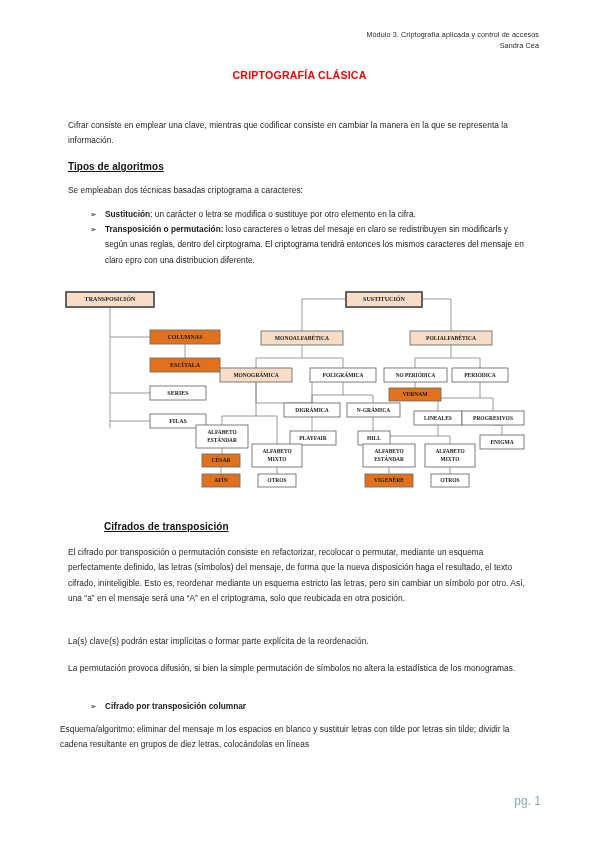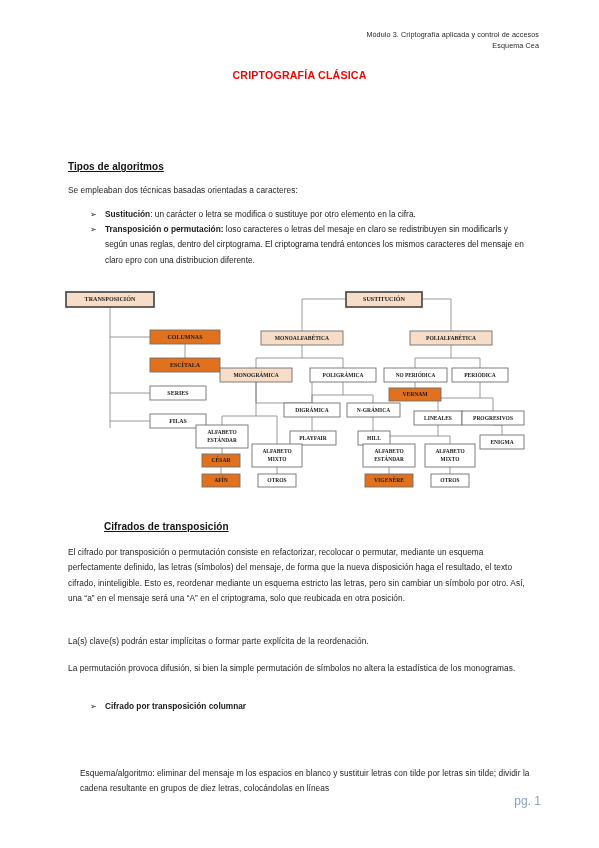--- a/index.html
+++ b/index.html
@@ -95,29 +95,30 @@
   .nbox.root rect{stroke:#4a4a4a;stroke-width:1.7;}
   .edge{stroke:#808080;stroke-width:.8;fill:none;}
 </style>
 </head>
 <body>
 
 <div class="page">
 
   <div class="doc-header">
     <div>Módulo 3. Criptografía aplicada y control de accesos</div>
-    <div>Esquema Cea</div>
+    <div>Sandra Cea</div>
   </div>
 
   <div class="doc-title">CRIPTOGRAFÍA CLÁSICA</div>
 
 
+  <div class="tx" style="left:68px;top:118px;width:464px;">Cifrar consiste en emplear una clave, mientras que codificar consiste en cambiar la manera en la que se representa la información.</div>
 
   <div class="hd" style="left:68px;top:161px;">Tipos de algoritmos</div>
-  <div class="tx" style="left:68px;top:183px;width:464px;">Se empleaban dos técnicas basadas orientadas a caracteres:</div>
+  <div class="tx" style="left:68px;top:183px;width:464px;">Se empleaban dos técnicas basadas criptograma a caracteres:</div>
 
   <div class="bullet-row" style="left:90px;top:207px;width:442px;">
     <span class="arrow">➢</span>
     <span class="btext"><b>Sustitución</b><span>: un carácter o letra se modifica o sustituye por otro elemento en la cifra.</span></span>
   </div>
 
   <div class="bullet-row" style="left:90px;top:222px;width:442px;">
     <span class="arrow">➢</span>
     <span class="btext"><b>Transposición o permutación:</b><span> loso caracteres o letras del mesaje en claro se redistribuyen sin modificarls y según unas reglas, dentro del cirptograma. El criptograma tendrá entonces los mismos caracteres del mensaje en claro epro con una distribucion diferente.</span></span>
   </div>
@@ -285,17 +286,17 @@
   <div class="hd" style="left:68px;top:521px;margin-left:36px;">Cifrados de transposición</div>
   <div class="tx" style="left:68px;top:545px;width:464px;">El cifrado por transposición o permutación consiste en refactorizar, recolocar o permutar, mediante un esquema perfectamente definido, las letras (símbolos) del mensaje, de forma que la nueva disposición haga el resultado, el texto cifrado, ininteligible. Esto es, reordenar mediante un esquema estricto las letras, pero sin cambiar un símbolo por otro. Así, una “a” en el mensaje será una “A” en el criptograma, solo que reubicada en otra posición.</div>
   <div class="tx" style="left:68px;top:661px;width:464px;">La permutación provoca difusión, si bien la simple permutación de símbolos no altera la estadística de los monogramas.</div>
   <div class="tx" style="left:68px;top:634px;width:464px;">La(s) clave(s) podrán estar implícitas o formar parte explícita de la reordenación.</div>
 
   <div class="bullet-row" style="left:90px;top:699px;width:442px;">
     <span class="arrow">➢</span>
     <span class="btext"><b>Cifrado por transposición columnar</b></span>
   </div>
 
-  <div class="tx" style="left:80px;top:722px;width:470px;margin-top:44px;">Esquema/algoritmo: eliminar del mensaje m los espacios en blanco y sustituir letras con tilde por letras sin tilde; dividir la cadena resultante en grupos de diez letras, colocándolas en líneas</div>
+  <div class="tx" style="left:60px;top:722px;width:470px;">Esquema/algoritmo: eliminar del mensaje m los espacios en blanco y sustituir letras con tilde por letras sin tilde; dividir la cadena resultante en grupos de diez letras, colocándolas en líneas</div>
 
   <div class="footer">pg. 1</div>
 
 </div>
 
 </body></html>

